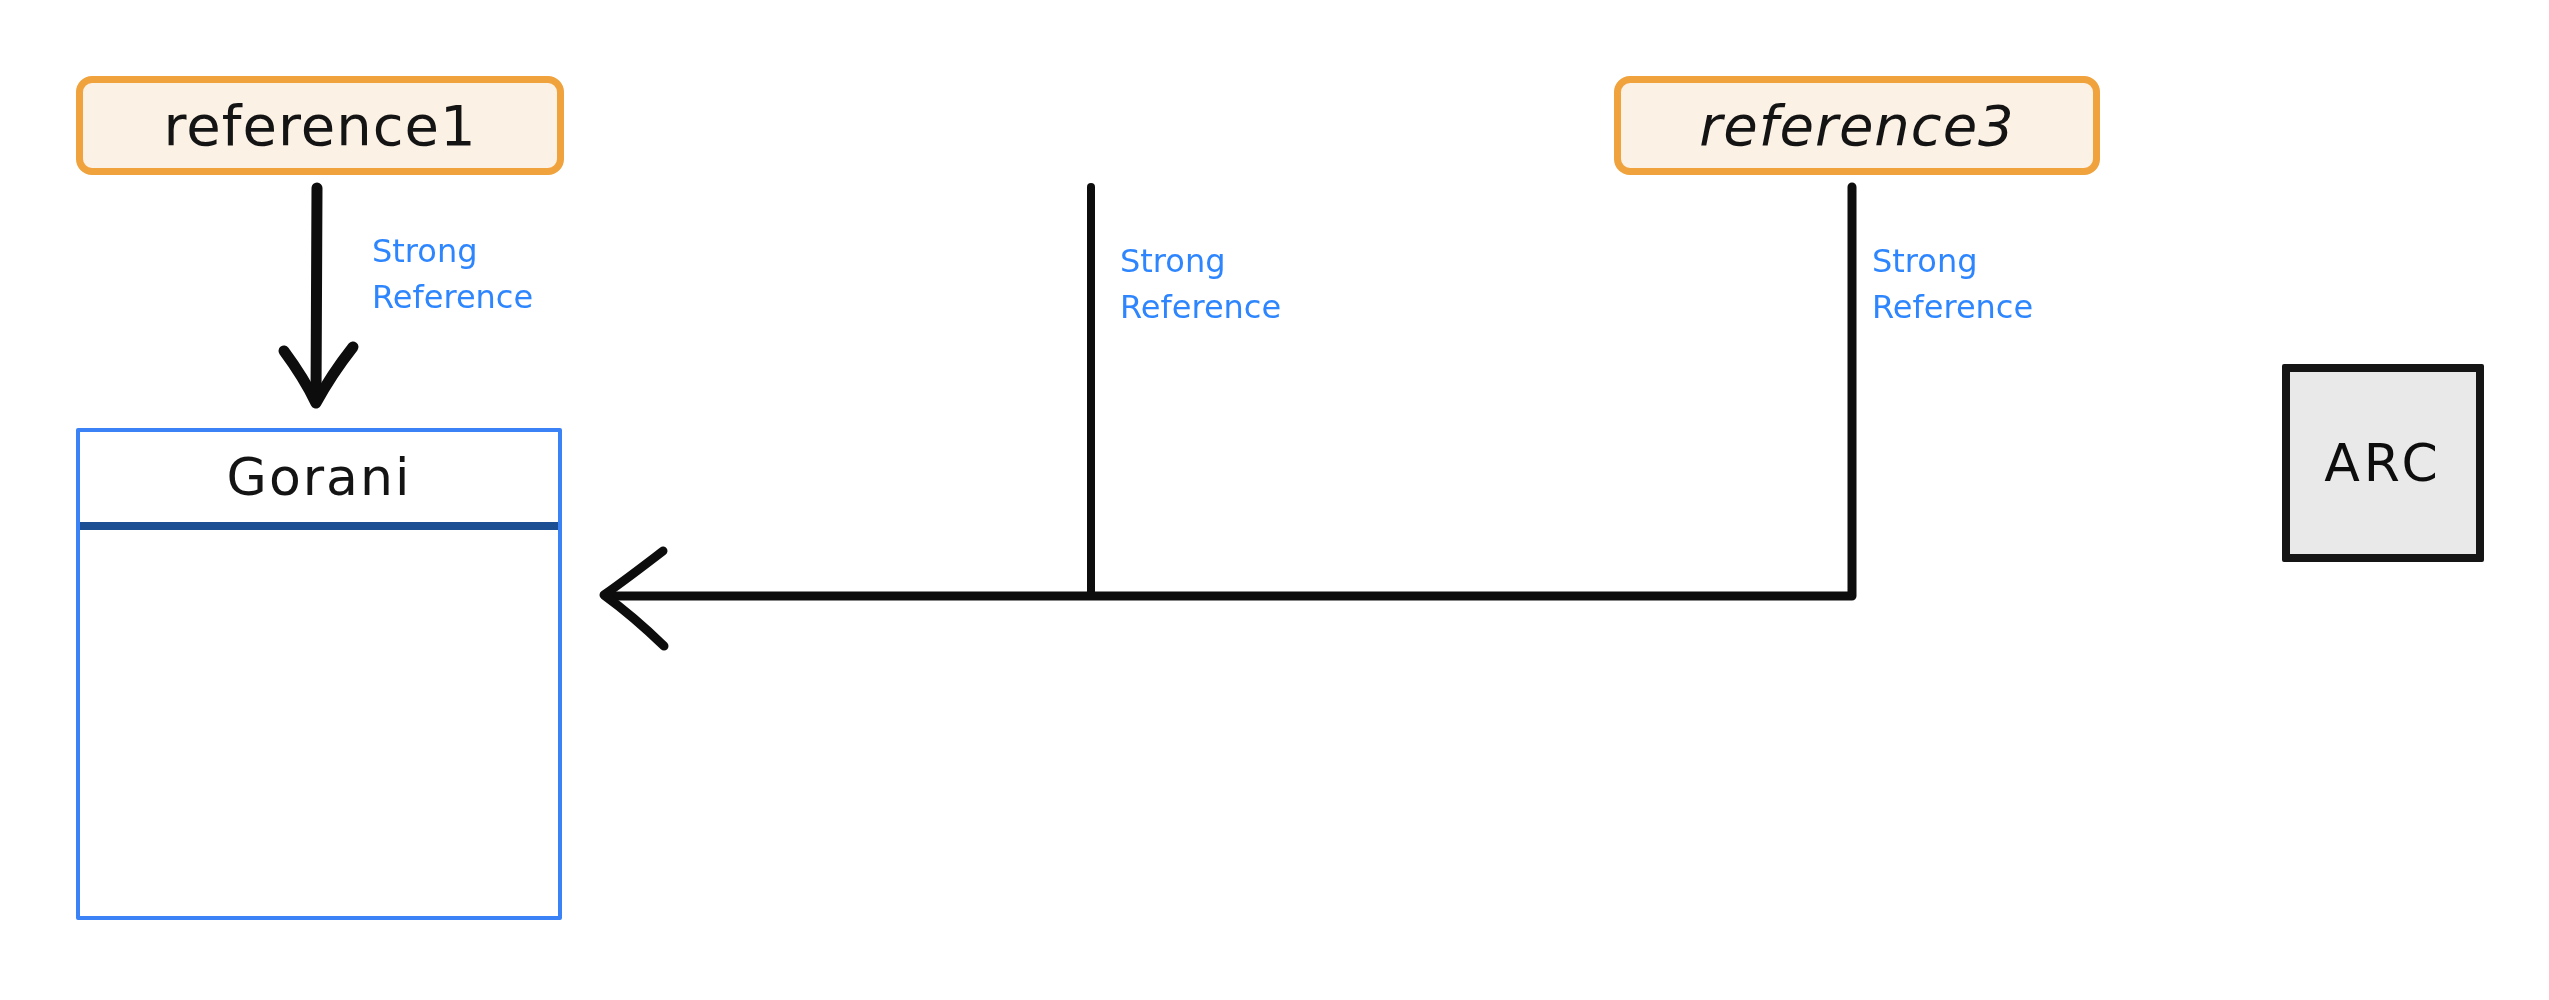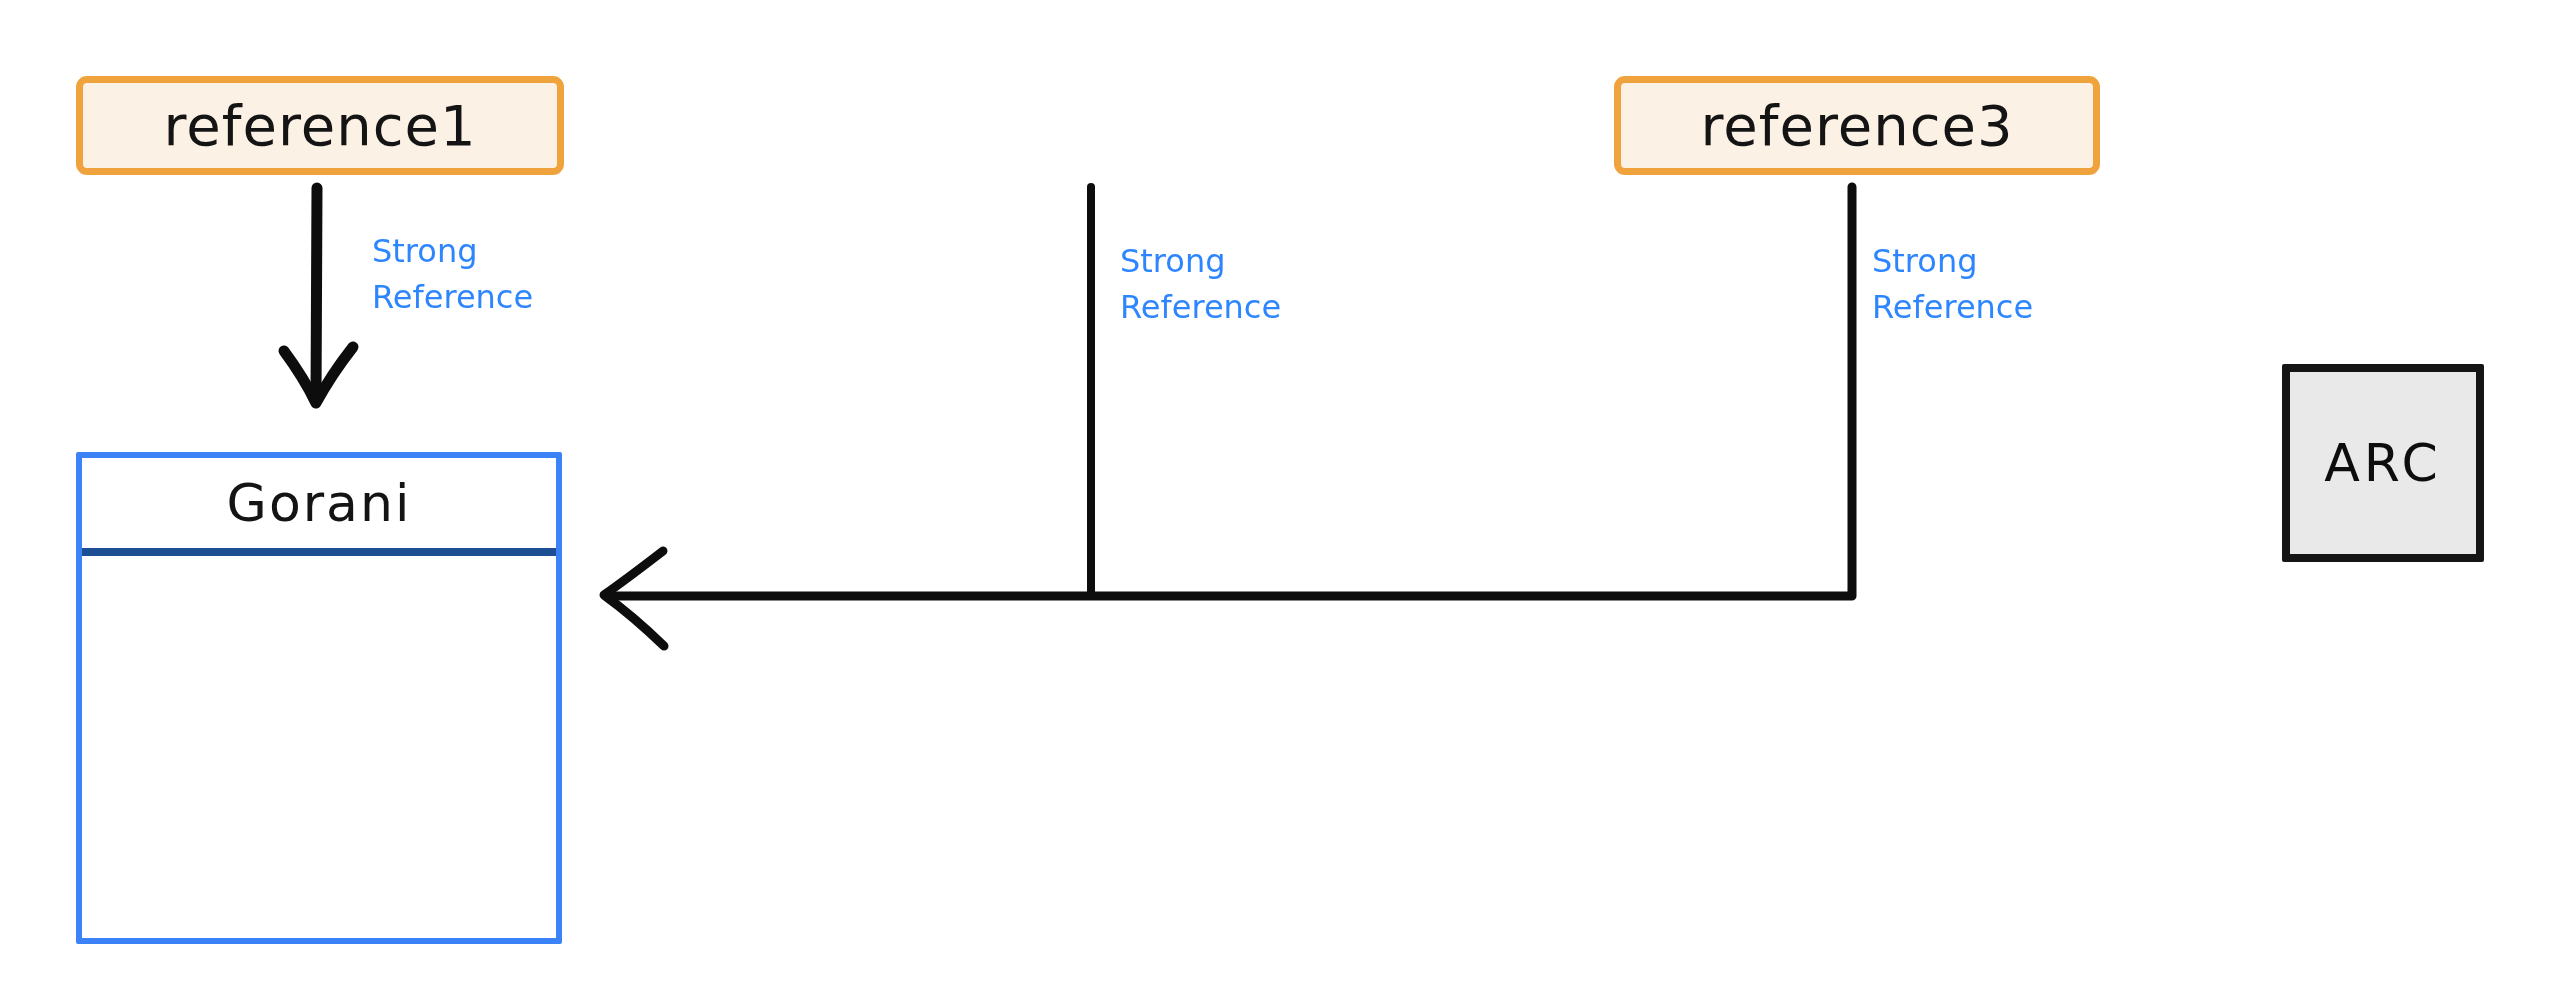--- a/index.html
+++ b/index.html
@@ -15,35 +15,35 @@
     overflow: hidden;
     font-family: "DejaVu Sans", sans-serif;
   }
   
   .ref-box {
     position: absolute;
     top: 76px;
     height: 99px;
     box-sizing: border-box;
     border: 7px solid #f0a23c;
-    border-radius: 11px;
+    border-radius: 16px;
     background: #fbf1e4;
     display: flex;
     align-items: center;
     justify-content: center;
   }
   .ref-box .ref-label {
     font-size: 56px;
     color: #141414;
     letter-spacing: 1px;
     white-space: nowrap;
   }
   .ref1 { left: 76px;  width: 488px; }
   .ref2 { left: 848px; width: 488px; }
-  .ref3 { left: 1614px; width: 486px; }
+  .ref3 { left: 1614px; width: 486px; font-style: italic; }
 
   
   svg.wires {
     position: absolute;
     left: 0; top: 0;
     width: 2549px;
     height: 1000px;
     pointer-events: none;
   }
   svg.wires path {
@@ -62,25 +62,25 @@
     white-space: nowrap;
   }
   .strong-1 { left: 372px;  top: 228px; }
   .strong-2 { left: 1120px; top: 238px; }
   .strong-3 { left: 1872px; top: 238px; }
 
   
   .object-box {
     position: absolute;
     left: 76px;
-    top: 452px;
+    top: 428px;
     width: 486px;
     height: 492px;
     box-sizing: border-box;
-    border: 6px solid #3b82f6;
+    border: 4px solid #3b82f6;
     border-radius: 2px;
     background: #ffffff;
   }
   .object-box .object-header {
     height: 98px;
     box-sizing: border-box;
     border-bottom: 8px solid #1c4e94;
     display: flex;
     align-items: center;
     justify-content: center;

